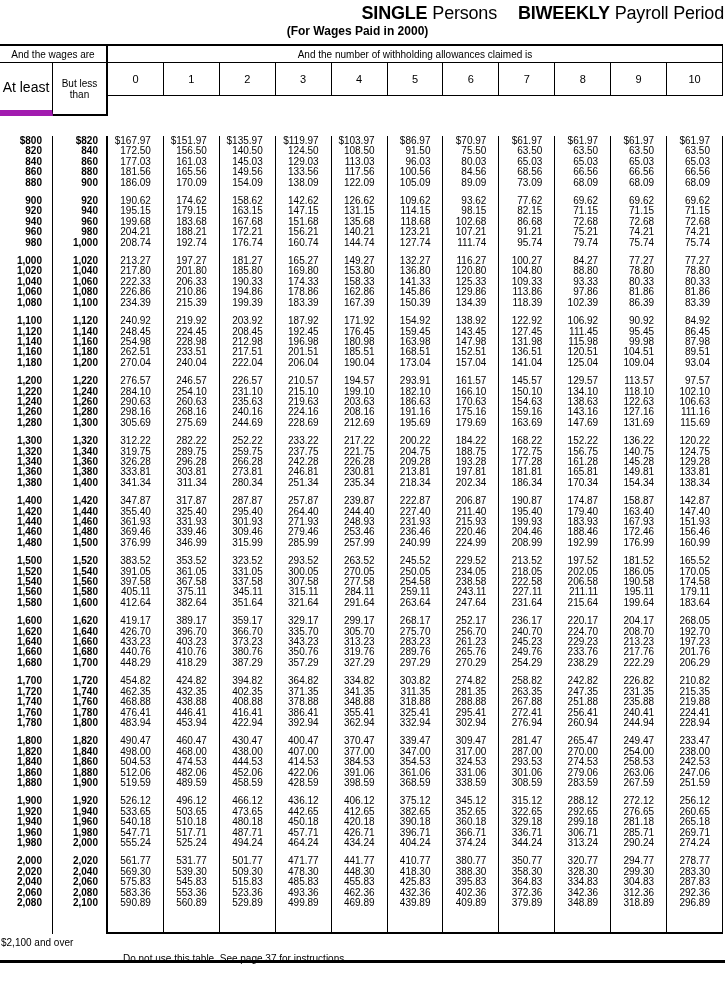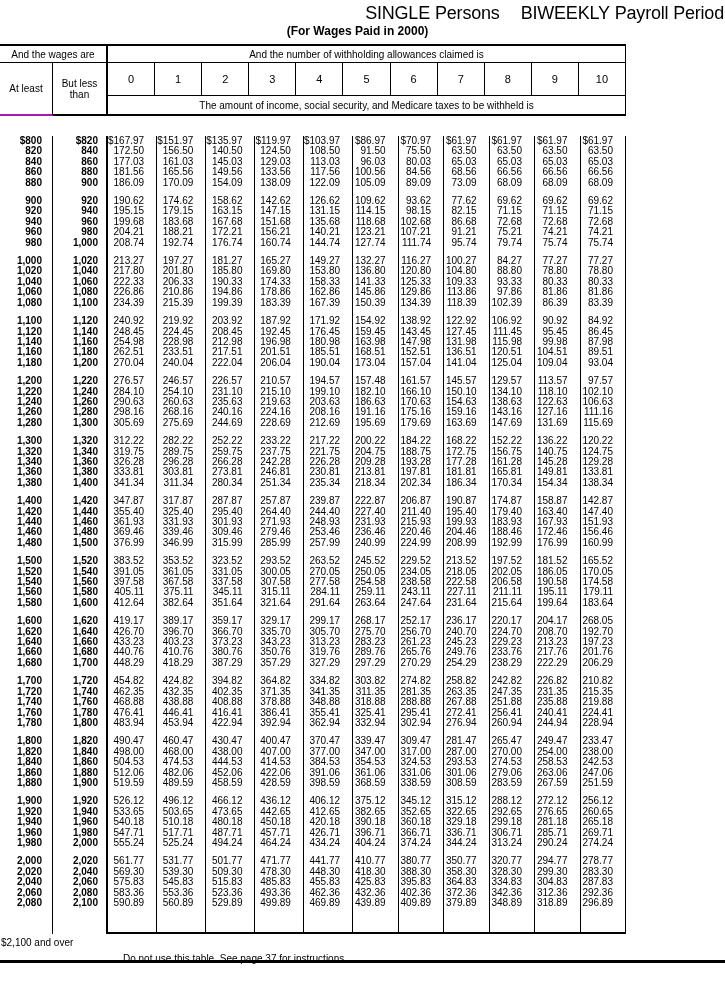--- a/index.html
+++ b/index.html
@@ -2,35 +2,35 @@
 <html><head>
 <meta charset="utf-8">
 <style>
   html,body { margin:0; padding:0; background:#fff; }
   .page {
     position:relative; width:725px; height:983px; background:#ffffff;
     font-family:"Liberation Sans", sans-serif; color:#000; overflow:hidden;
   }
   
   .title { position:absolute; top:3px; right:1px; font-size:18px; white-space:nowrap; letter-spacing:-0.2px; }
-  .title .b { font-weight:normal; }
+  .title .b { font-weight:bold; }
   .title .seg2 { margin-left:5px; }
   .title .seg3 { margin-left:21px; }
   .title .seg4 { margin-left:5px; }
   .subtitle { position:absolute; top:24px; left:0; width:715px; text-align:center; font-weight:bold; font-size:12px; }
   
-  .tbl { position:absolute; top:44px; left:0; width:626px; }
+  .tbl { position:absolute; top:44px; left:0; width:723px; }
   .hrow1 { display:flex; border-top:2px solid #000; border-bottom:1px solid #000; height:16px; }
   .hw { width:108px; box-sizing:border-box; border-right:2px solid #000; font-size:10px;
         display:flex; align-items:center; justify-content:center; }
   .ha { flex:1; box-sizing:border-box; border-right:1px solid #000; font-size:10px;
         display:flex; align-items:center; justify-content:center; }
   .hrow2 { display:flex; }
-  .hal { width:53px; height:53px; box-sizing:border-box; border-right:1px solid #000; border-bottom:2px solid #a21caf;
-         font-size:10px; display:flex; align-items:center; justify-content:center; }
+  .hal { width:53px; height:53px; box-sizing:border-box; border-right:1px solid #000; border-bottom:6px solid #a21caf;
+         font-size:14px; display:flex; align-items:center; justify-content:center; }
   .hbl { width:55px; height:53px; box-sizing:border-box; border-right:2px solid #000; border-bottom:2px solid #000;
          font-size:10px; line-height:11px; display:flex; align-items:center; justify-content:center; text-align:center; }
   .hright { flex:1; display:flex; flex-direction:column; }
   .hdigits { display:flex; height:33px; box-sizing:border-box; border-bottom:1px solid #000; }
   .hd { flex:1; box-sizing:border-box; border-right:1px solid #000; font-size:11px;
         display:flex; align-items:center; justify-content:center; }
   .hnote { height:20px; box-sizing:border-box; border-bottom:2px solid #000; border-right:1px solid #000;
            font-size:10px; display:flex; align-items:center; justify-content:center; }
   
   .tbody { display:grid; grid-template-columns:53px 55px repeat(11, 1fr);
@@ -76,21 +76,20 @@
             <div class="hd">2</div>
             <div class="hd">3</div>
             <div class="hd">4</div>
             <div class="hd">5</div>
             <div class="hd">6</div>
             <div class="hd">7</div>
             <div class="hd">8</div>
             <div class="hd">9</div>
             <div class="hd">10</div>
           </div>
-        <div class="hnote">The amount of income, social security, and Medicare taxes to be withheld is</div>
       </div>
     </div>
 
     <div class="tbody">
         <div class="cell c-atleast">$800</div>
         <div class="cell c-butless">$820</div>
         <div class="cell c-allow">$167.97</div>
         <div class="cell c-allow">$151.97</div>
         <div class="cell c-allow">$135.97</div>
         <div class="cell c-allow">$119.97</div>
@@ -348,21 +347,21 @@
         <div class="cell c-allow">125.04</div>
         <div class="cell c-allow">109.04</div>
         <div class="cell c-allow">93.04</div>
         <div class="cell c-atleast block-gap">1,200</div>
         <div class="cell c-butless block-gap">1,220</div>
         <div class="cell c-allow block-gap">276.57</div>
         <div class="cell c-allow block-gap">246.57</div>
         <div class="cell c-allow block-gap">226.57</div>
         <div class="cell c-allow block-gap">210.57</div>
         <div class="cell c-allow block-gap">194.57</div>
-        <div class="cell c-allow block-gap">157.48</div>
+        <div class="cell c-allow block-gap">293.91</div>
         <div class="cell c-allow block-gap">161.57</div>
         <div class="cell c-allow block-gap">145.57</div>
         <div class="cell c-allow block-gap">129.57</div>
         <div class="cell c-allow block-gap">113.57</div>
         <div class="cell c-allow block-gap">97.57</div>
         <div class="cell c-atleast">1,220</div>
         <div class="cell c-butless">1,240</div>
         <div class="cell c-allow">284.10</div>
         <div class="cell c-allow">254.10</div>
         <div class="cell c-allow">231.10</div>

